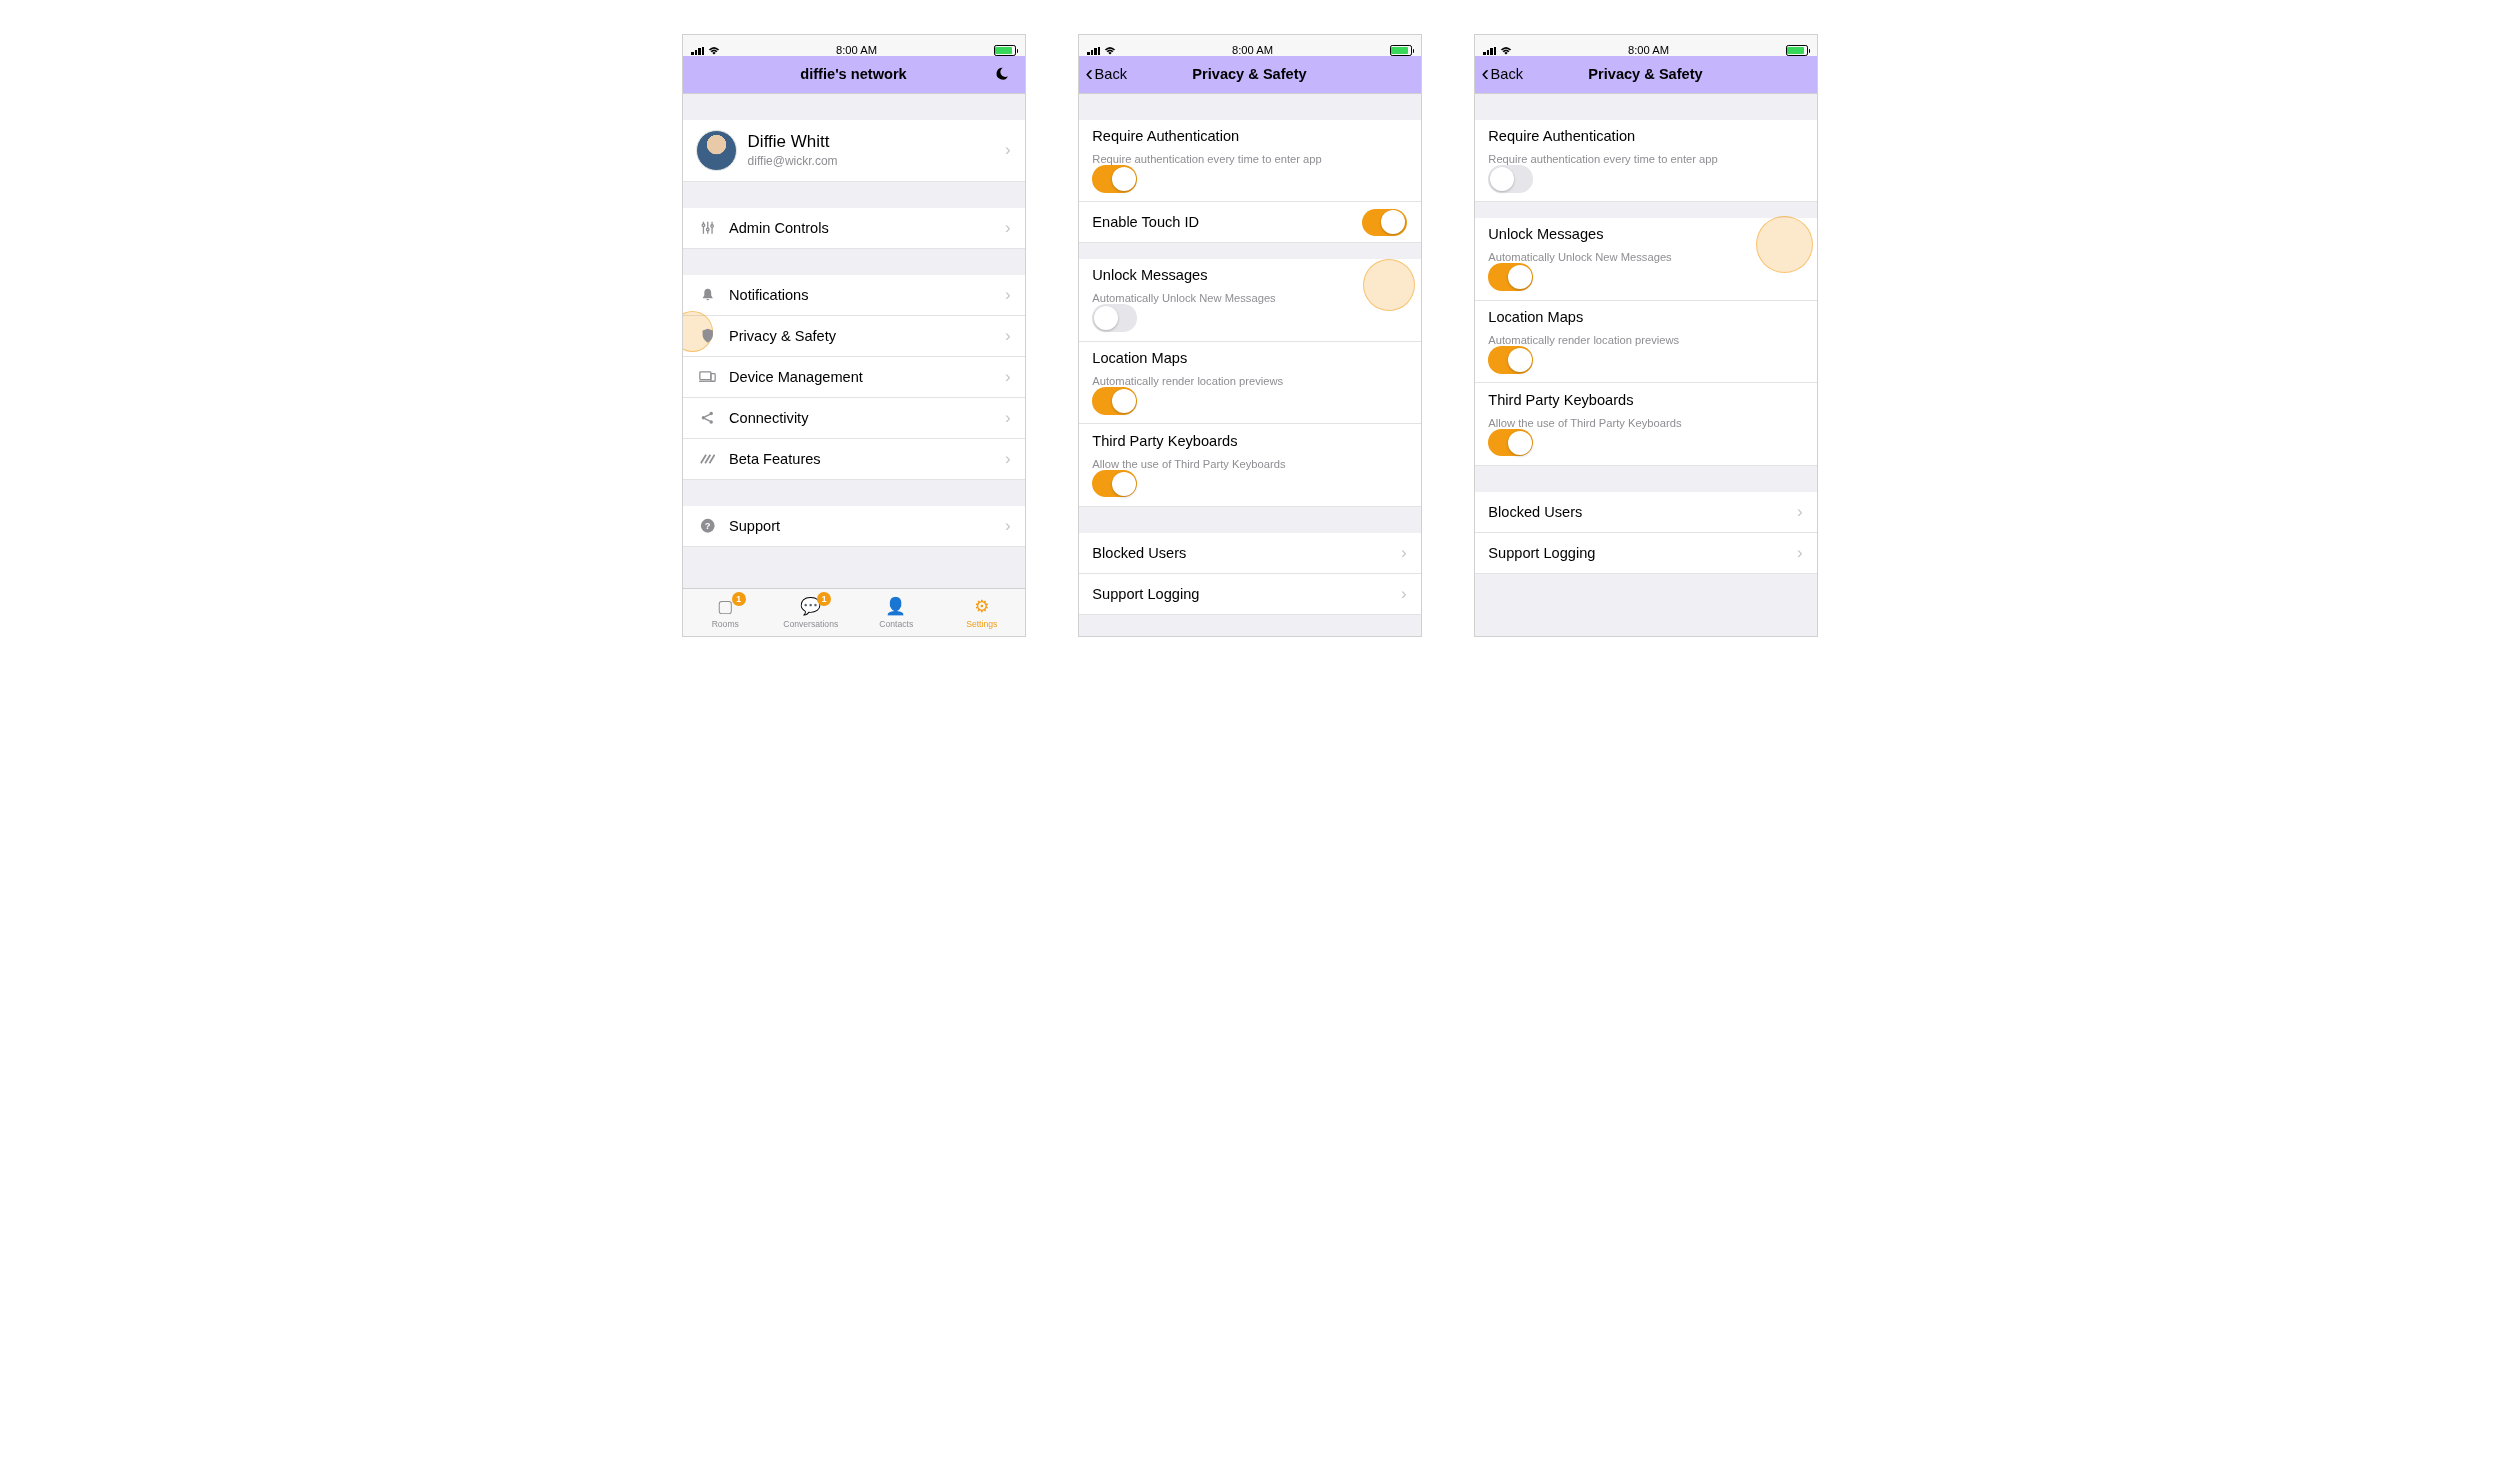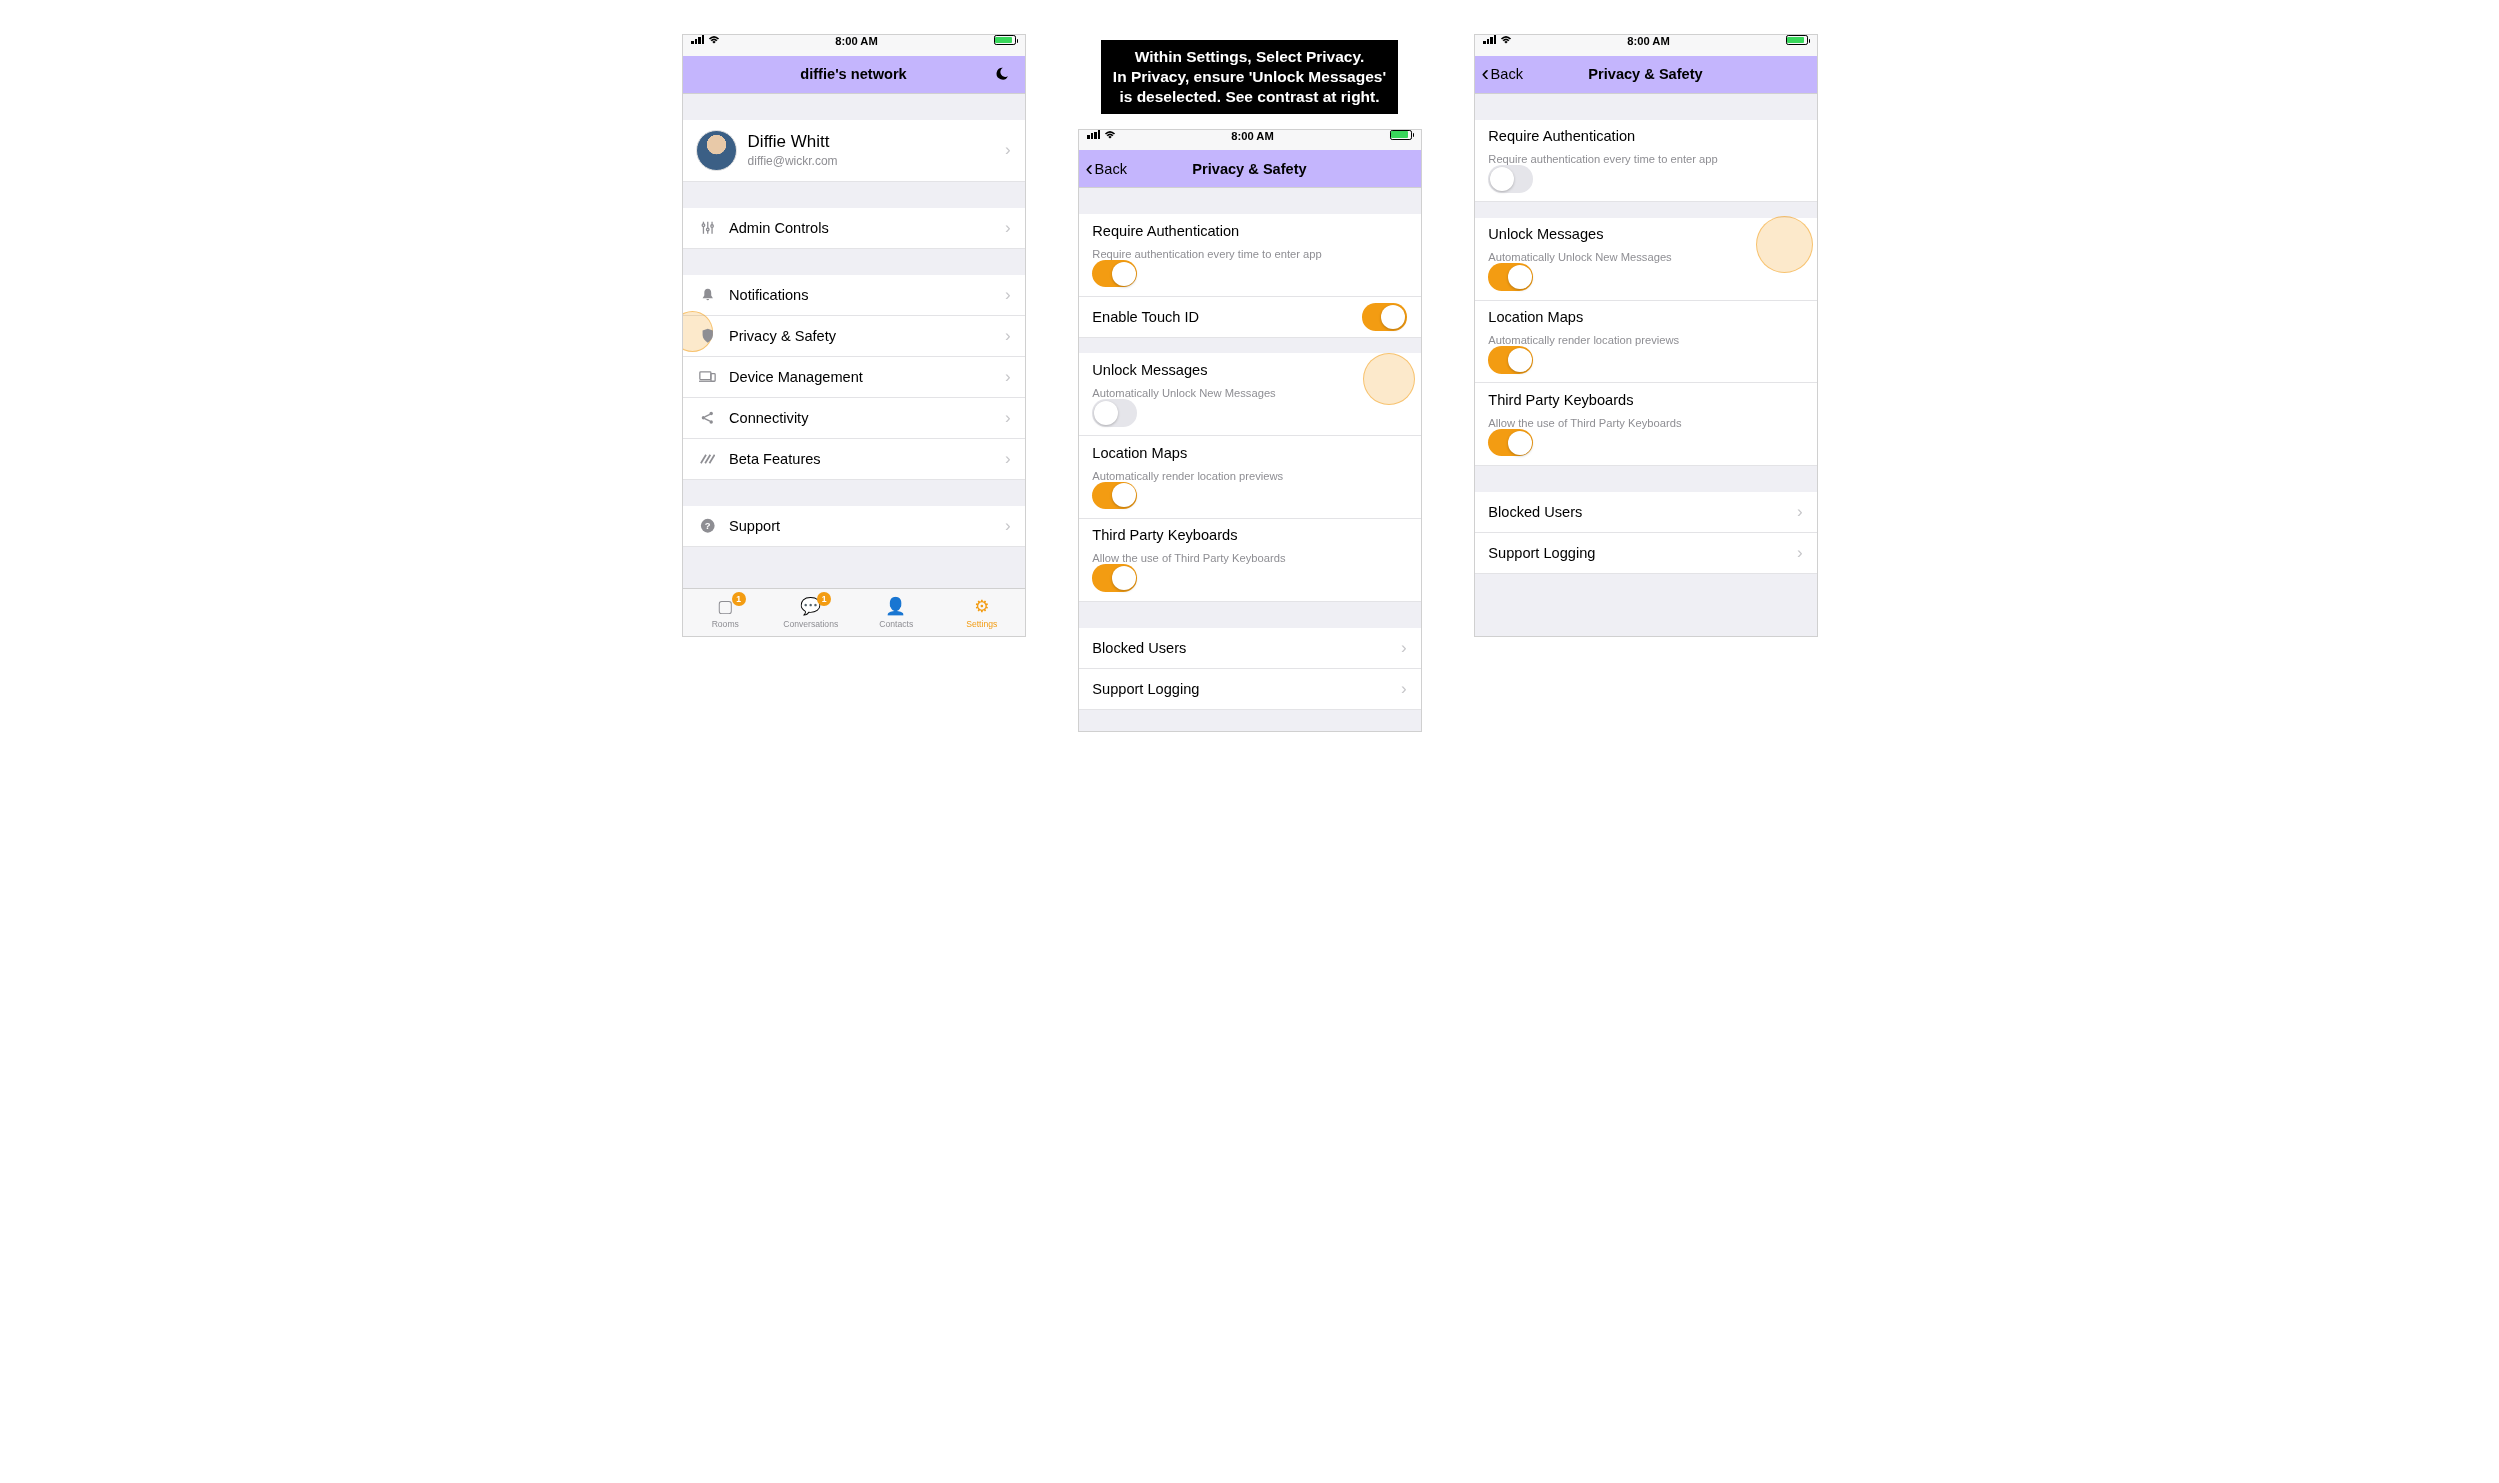--- a/index.html
+++ b/index.html
@@ -2,21 +2,21 @@
 <html style="font-size:13.8px"><head>
 <meta charset="utf-8">
 <style>
   * { box-sizing: border-box; margin:0; padding:0; font-family: -apple-system, Helvetica, Arial, sans-serif; }
   body { background:#fff; padding:34px 34px; }
   .row { display:flex; gap:52px; justify-content:center; align-items:flex-start; }
   .col { display:flex; flex-direction:column; align-items:center; width:344px; }
   .caption-wrap { height:86px; display:flex; align-items:center; justify-content:center; margin-bottom:8.6px; width:100%; }
   .caption-box { background:#000; color:#fff; font-weight:700; font-size:15.5px; line-height:1.3; text-align:center; padding:6.9px 12px; }
   .phone { width:344px; height:603px; border:0.9px solid #d0d0d0; background:#efeff4; display:flex; flex-direction:column; overflow:hidden; position:relative; }
-  .statusbar { height:20.7px; background:#f7f7f8; display:flex; align-items:flex-start; justify-content:space-between; padding:0 8.6px; font-size:11.2px; font-weight:700; }
+  .statusbar { height:20.7px; background:#f7f7f8; display:flex; align-items:flex-end; justify-content:space-between; padding:0 8.6px; font-size:11.2px; font-weight:400; }
   .sb-left, .sb-right { display:flex; align-items:center; gap:3.4px; }
   .battery { width:22.4px; height:10.3px; border:1.3px solid #000; border-radius:2.2px; position:relative; }
   .battery::after { content:""; position:absolute; right:-3.4px; top:2.6px; width:1.7px; height:4.3px; background:#000; border-radius:0 0.9px 0.9px 0; }
   .battery-fill { position:absolute; left:0.9px; top:0.9px; bottom:0.9px; width:17px; background:#38d65b; border-radius:0.9px; }
   .navbar { height:38px; background:#c4b5fd; border-bottom:0.9px solid #d0d0d0; display:flex; align-items:center; justify-content:center; position:relative; }
   .nav-title { font-size:14.6px; font-weight:600; }
   .nav-back { position:absolute; left:6.9px; display:flex; align-items:center; font-size:14.6px; color:#000; cursor:pointer; }
   .nav-right { position:absolute; right:12px; font-size:17px; }
   .content { flex:1; overflow-y:auto; }
   .section-gap { height:26px; background:#efeff4; }
@@ -196,25 +196,20 @@
       </div>
       <div class="tab active">
         <span class="ticon">⚙</span>
         <span>Settings</span>
       </div>
     </div>
   </div>
 </div>
 
 <div class="col">
-  <div class="caption-wrap">
-        <div class="caption-box" style="white-space:pre-line;">Within Settings, Select Privacy.
-In Privacy, ensure 'Unlock Messages'
-is deselected. See contrast at right.</div>
-      </div>
   <div class="phone">
     <div class="statusbar">
       <div class="sb-left">
             <span class="signal-bars">
               <span></span>
               <span></span>
               <span></span>
               <span></span>
             </span>
             <span>

